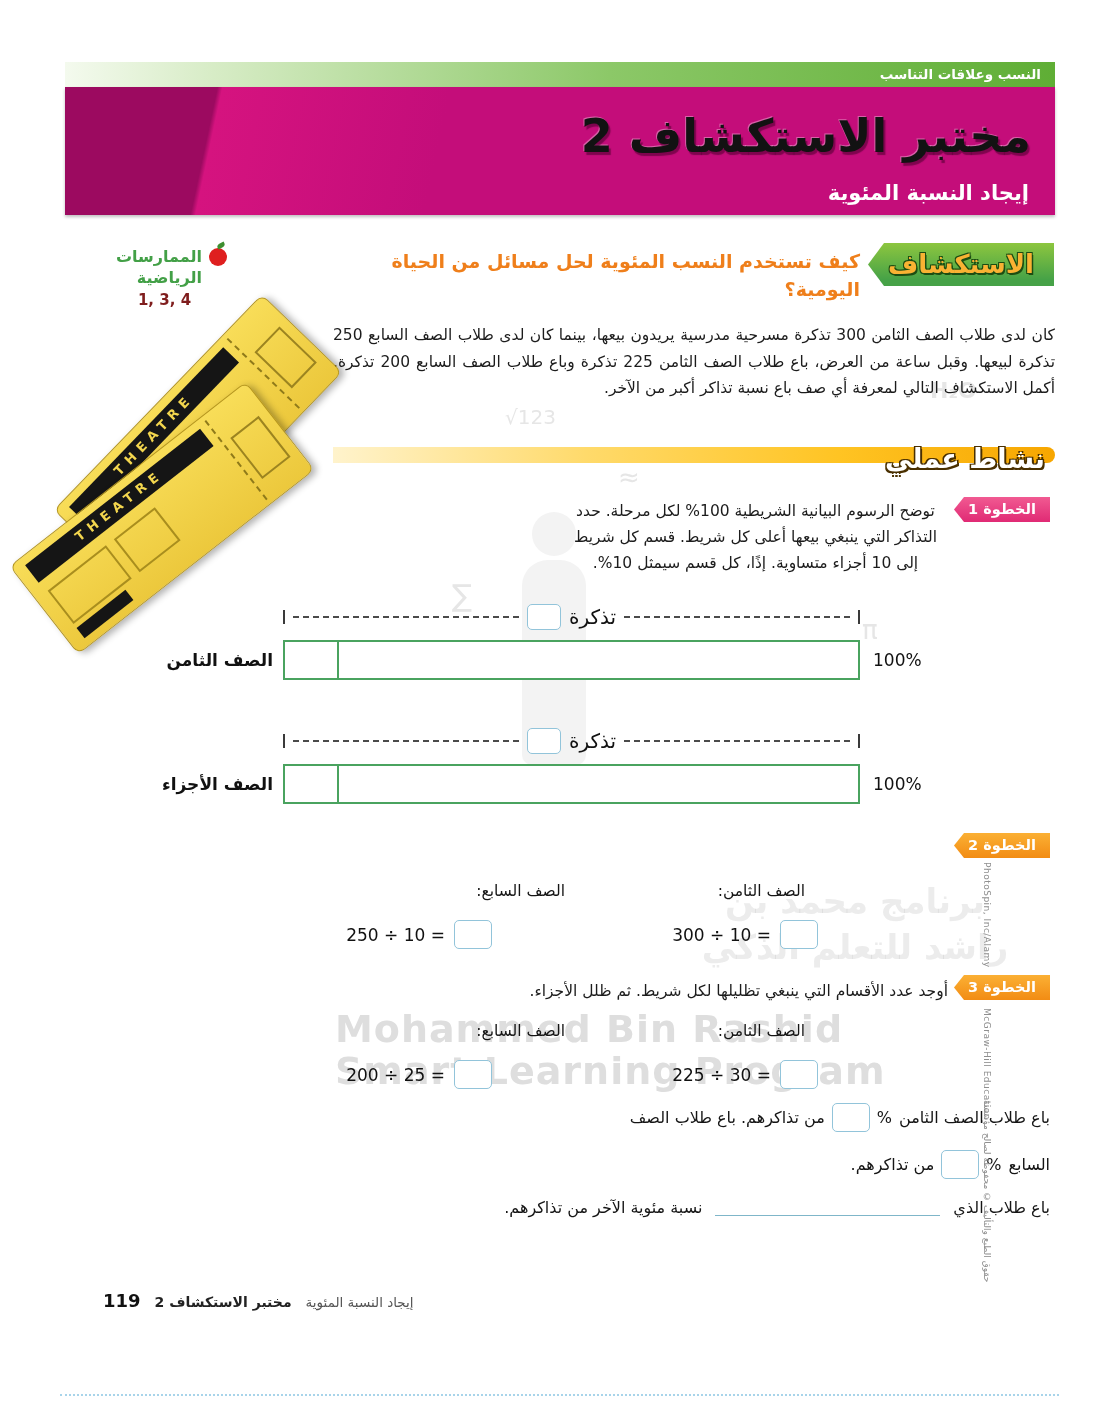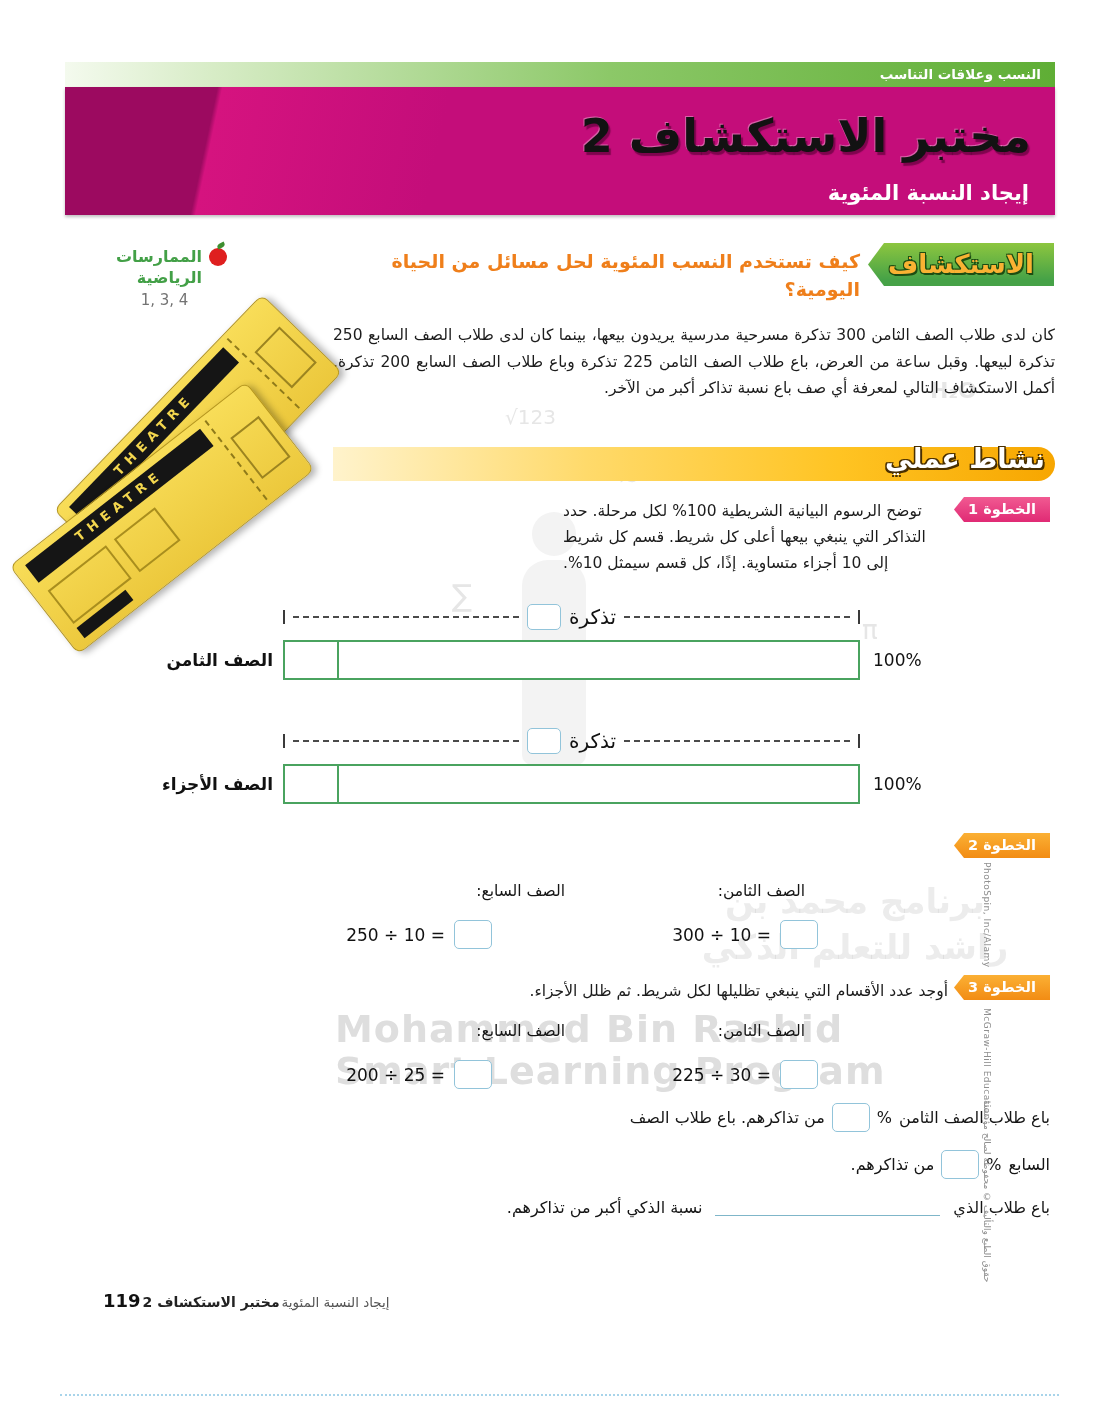--- a/index.html
+++ b/index.html
@@ -28,53 +28,53 @@
     color:#f9b233; font-size:26px; font-weight:bold; text-align:center; line-height:43px;
     text-shadow:1.5px 1.5px 0 #1d4d12, -1px -1px 0 #1d4d12, 1px -1px 0 #1d4d12, -1px 1px 0 #1d4d12; }
   .inq-q { position:absolute; right:259px; top:247px; width:470px; text-align:right;
     color:#ef7f1b; font-size:19px; font-weight:bold; line-height:28px; }
 
   .practices { position:absolute; left:62px; top:246px; width:205px; }
   .prac-row { display:flex; direction:rtl; align-items:flex-start; justify-content:center; gap:7px; }
   .apple { width:18px; height:18px; background:#df1f1f; border-radius:50%; position:relative; flex:0 0 auto; margin-top:2px; }
   .apple::before { content:''; position:absolute; top:-5px; left:8px; width:8px; height:5px; background:#3e8e2f; border-radius:60% 0; transform:rotate(-25deg); }
   .prac-label { color:#43a047; font-weight:bold; font-size:16px; width:100px; text-align:right; line-height:21px; }
-  .prac-nums { text-align:center; font-size:15px; color:#737373; direction:ltr; margin-top:3px; }
+  .prac-nums { text-align:center; font-size:15px; color:#7f1d1d; direction:ltr; margin-top:3px;font-weight:bold; }
 
   
   .intro { position:absolute; left:333px; top:322px; width:722px; font-size:15.5px; line-height:26.5px;
     color:#1c1c1c; text-align:justify; direction:rtl; }
 
   
   .ticket { position:absolute; width:300px; height:112px; background:linear-gradient(180deg,#f8dd58,#ecc83c);
     border:1px solid #b4951f; border-radius:8px; box-shadow:3px 4px 7px rgba(0,0,0,.3); z-index:2; }
   .ticket.back { left:48px; top:385px; transform:rotate(-46deg); }
   .ticket.front { left:12px; top:462px; transform:rotate(-38deg); }
   .t-band { position:absolute; top:8px; left:12px; right:64px; height:22px; background:#151515;
     color:#f3d64e; font-weight:bold; font-size:13px; letter-spacing:6px; text-align:center; line-height:22px; direction:ltr; }
   .t-perf { position:absolute; right:54px; top:5px; bottom:5px; border-right:2px dashed #8f7a1a; }
   .t-stubbox { position:absolute; right:10px; top:34px; width:36px; height:52px; border:2px solid #9c8420; }
   .t-box1 { position:absolute; left:14px; top:42px; width:74px; height:42px; border:2px solid #a98e1e; }
   .t-box2 { position:absolute; left:98px; top:42px; width:52px; height:42px; border:2px solid #a98e1e; }
   .t-blk { position:absolute; left:14px; bottom:8px; width:62px; height:13px; background:#151515; }
 
   
-  .banner { position:absolute; left:333px; top:447px; width:722px; height:34px;
+  .banner { position:absolute; left:333px; top:447px; width:722px; height:16px;
     background:linear-gradient(to left,#f7a600 0%, #ffc423 30%, #ffda6b 65%, #fff3cc 100%);
     border-radius:0 17px 17px 0;padding-left:11px; }
   .banner-label { position:absolute; right:10px; top:-4px; font-size:27px; font-weight:bold; color:#fff; letter-spacing:1px;
     text-shadow:2px 2px 0 #4a3000, -1.5px -1.5px 0 #4a3000, 1.5px -1.5px 0 #4a3000, -1.5px 1.5px 0 #4a3000; }
 
   
   .step-badge { position:absolute; right:69px; width:96px; height:25px; color:#fff; font-weight:bold; font-size:14.5px;
     text-align:center; line-height:25px;
     clip-path:polygon(10px 0, 100% 0, 100% 100%, 10px 100%, 0 50%); }
   .sb-pink { background:linear-gradient(180deg,#f15a92,#e02a74); }
   .sb-orange { background:linear-gradient(180deg,#fbb034,#f28c14); }
-  .step-text { position:absolute; right:171px; text-align:left; font-size:15.5px; line-height:26px; color:#1c1c1c; }
+  .step-text { position:absolute; right:171px; text-align:center; font-size:15.5px; line-height:26px; color:#1c1c1c; }
 
   
   .dash-row { position:absolute; left:283px; width:577px; height:26px; display:flex; direction:rtl; align-items:center; gap:8px; }
   .etick { width:2px; height:14px; background:#3a3a3a; flex:0 0 auto; }
   .dseg { flex:1; height:0; border-top:2px dashed #4a4a4a; }
   .tick-label { font-size:20px; color:#111; flex:0 0 auto; }
   .tick-box { width:34px; height:26px; border:1.6px solid #92c4da; border-radius:5px; background:#fff; flex:0 0 auto; }
   .bar { position:absolute; left:283px; width:577px; height:40px; border:2px solid #4aa35f; background:#fff; }
   .bar::after { content:''; position:absolute; left:52px; top:0; bottom:0; width:2px; background:#4aa35f; }
   .bar-label { position:absolute; left:158px; width:115px; text-align:right; font-size:17px; font-weight:bold; color:#111; direction:rtl; }
@@ -91,21 +91,21 @@
   
   .vcredit { position:absolute; left:982px; writing-mode:vertical-rl; font-size:9px; color:#8f8f8f; letter-spacing:.5px; direction:ltr; }
   .wm-en { position:absolute; left:335px; top:1008px; font-size:38px; font-weight:bold; color:#dedede;
     line-height:42px; letter-spacing:1px; direction:ltr; white-space:nowrap; }
   .wm-ar { position:absolute; left:690px; top:878px; width:330px; font-size:34px; color:rgba(110,110,110,.13);
     line-height:46px; text-align:center; font-weight:bold; }
   .doodle { position:absolute; color:#e6e6e6; direction:ltr; }
   .tree-trunk { position:absolute; left:522px; top:560px; width:64px; height:205px; background:#f3f3f3; border-radius:26px 26px 10px 10px; }
   .tree-head { position:absolute; left:532px; top:512px; width:44px; height:44px; background:#f3f3f3; border-radius:50%; }
 
-  .footer { position:absolute; left:103px; top:1290px; display:flex; direction:ltr; align-items:baseline; gap:2px; }
+  .footer { position:absolute; left:103px; top:1290px; display:flex; direction:ltr; align-items:baseline; gap:14px; }
   .pg-num { font-size:18px; font-weight:bold; color:#111; }
   .ft-title { font-size:14px; font-weight:bold; color:#222; direction:rtl; }
   .ft-sub { font-size:13.5px; color:#555; direction:rtl; }
   .crop-line { position:absolute; left:60px; right:60px; top:1394px; border-top:2px dotted #a8d4ea; }
 </style>
 </head>
 <body>
 
 <div class="page">
 
@@ -228,21 +228,21 @@
     </div>
     <div class="sentence" style="top:1150px;">
       <span>السابع</span>
       <span>%</span>
       <span class="box"></span>
       <span>من تذاكرهم.</span>
     </div>
     <div class="sentence" style="top:1198px;">
       <span>باع طلاب الذي</span>
       <span class="blank-line"></span>
-      <span>نسبة الذكي أكبر من تذاكرهم.</span>
+      <span>نسبة مئوية الآخر من تذاكرهم.</span>
     </div>
 
     <div class="vcredit" style="top:862px;">PhotoSpin, Inc/Alamy</div>
     <div class="vcredit" style="top:1008px;">McGraw-Hill Education</div>
     <div class="vcredit" style="top:1100px;">حقوق الطبع والتأليف © محفوظة لصالح مؤسسة</div>
 
     <div class="footer">
       <span class="pg-num">119</span>
       <span class="ft-title">مختبر الاستكشاف 2</span>
       <span class="ft-sub">إيجاد النسبة المئوية</span>

